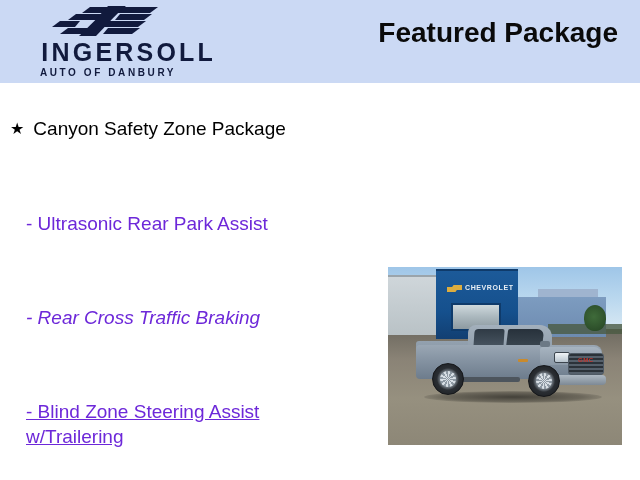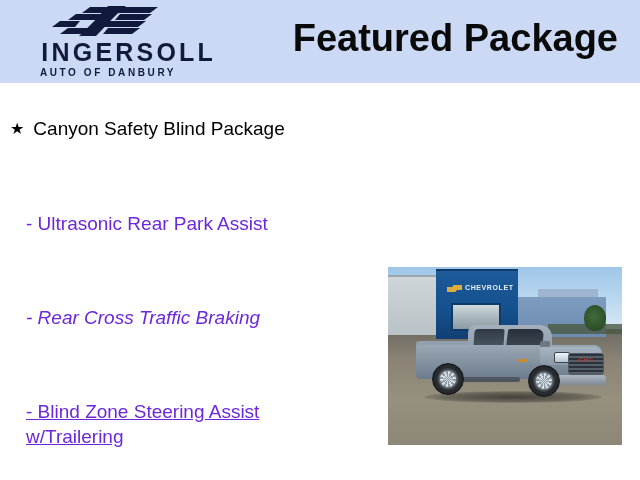--- a/index.html
+++ b/index.html
@@ -66,21 +66,21 @@
     letter-spacing: 2.6px;
     color: #111a3d;
     line-height: 1;
     white-space: nowrap;
   }
 
   .header-title {
     position: absolute;
     right: 22px;
     top: 18px;
-    font-size: 38px;
+    font-size: 28px;
     font-weight: bold;
     color: #0a0a0a;
     line-height: 1.1;
     white-space: nowrap;
     letter-spacing: 0px;
   }
 
   
   .content {
     position: absolute;
@@ -374,21 +374,21 @@
     <div class="brand-sub">AUTO OF DANBURY</div>
   </div>
 
   <div class="header-title">Featured Package</div>
 </div>
 
 <div class="content">
 
   <div class="bullet-main">
     <span class="bullet-star">★</span>
-    <span class="bullet-main-label">Canyon Safety Blind Package</span>
+    <span class="bullet-main-label">Canyon Safety Zone Package</span>
   </div>
 
   <div class="sub-item i0">- Ultrasonic Rear Park Assist</div>
 
   <div class="sub-item i1">- Rear Cross Traffic Braking</div>
 
   <div class="sub-item i2">- Blind Zone Steering Assist w/Trailering</div>
 
   <div class="photo">
     <div class="photo-inner">

